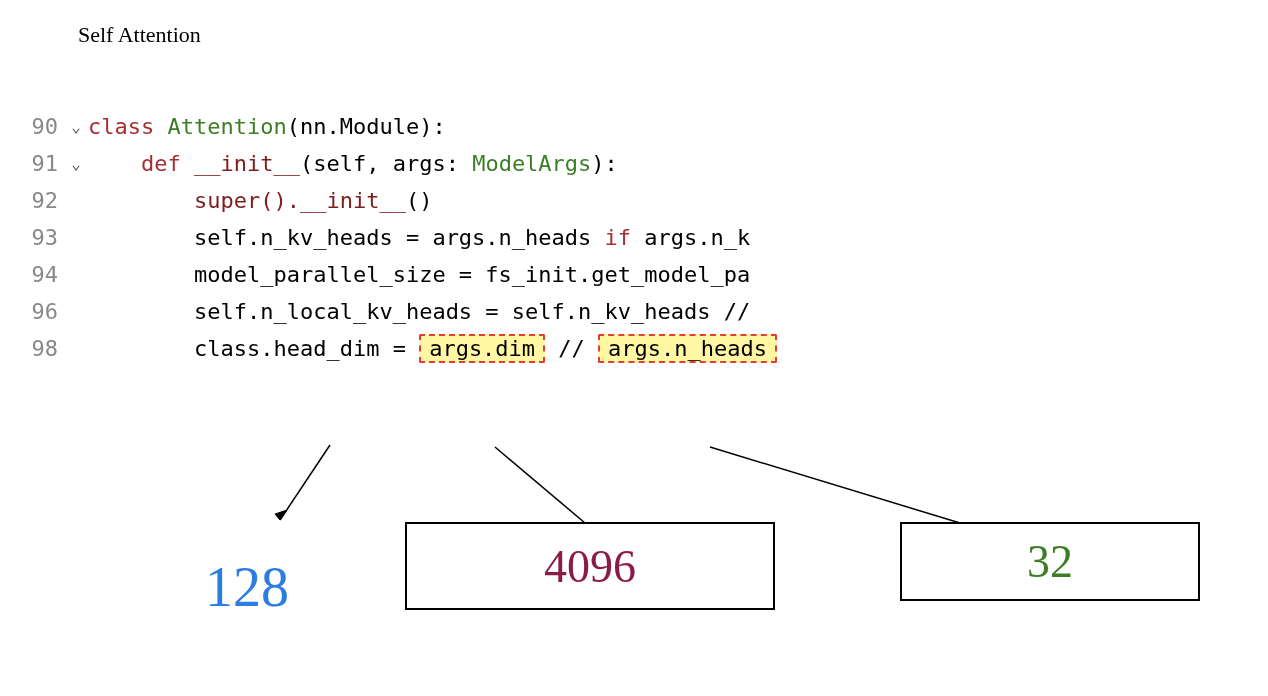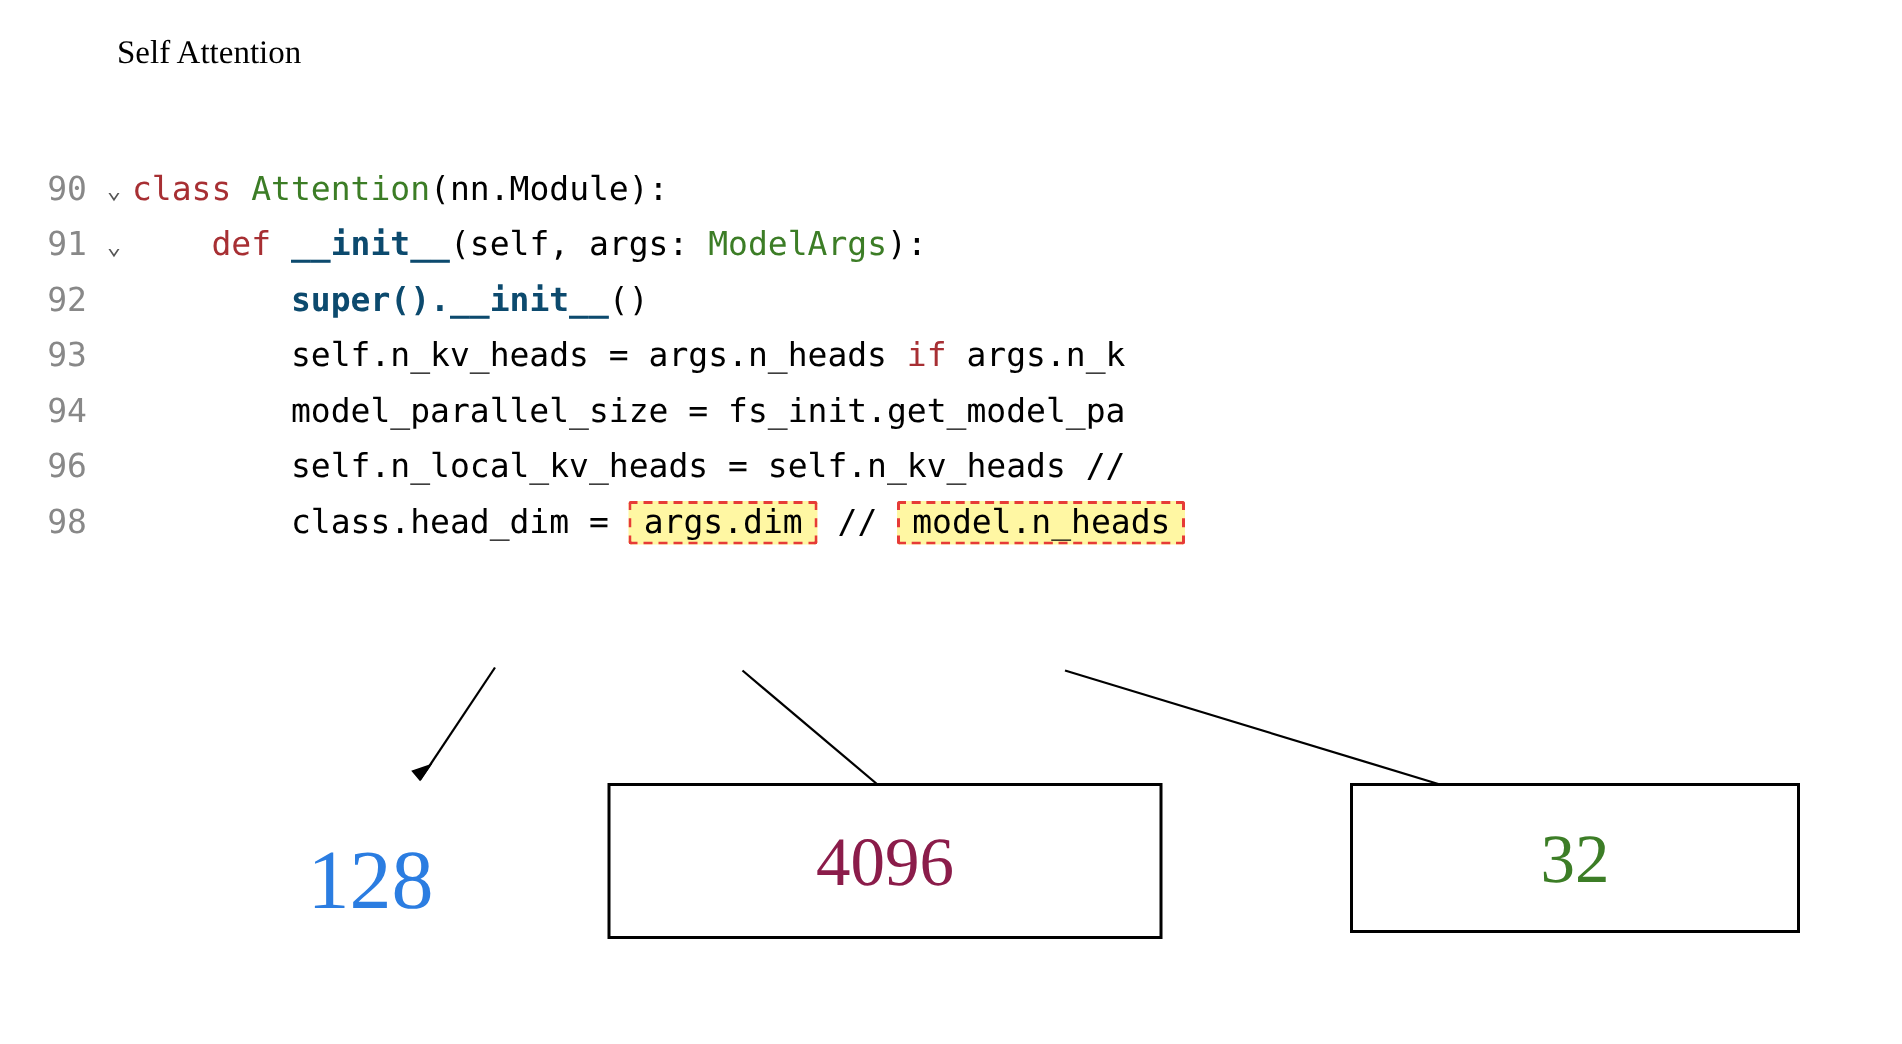--- a/index.html
+++ b/index.html
@@ -26,21 +26,21 @@
     left: 24px;
     font-size: 22px;
     line-height: 37px;
   }
   .row { display: flex; align-items: center; white-space: pre; }
   .lineno { color: #888; width: 34px; text-align: right; margin-right: 6px; }
   .chevron { color: #555; width: 24px; text-align: center; font-size: 16px; }
   .chevron.hidden { visibility: hidden; }
   .kw { color: #a72f33; } 
   .classname { color: #3c7d26; }
-  .funcname { color: #0c4a6e; font-weight: bold; }
+  .funcname { color: #7f1d1d; }
   .attr { color: #000000; }
   .hl {
     background: #fff7a3;
     border: 2px dashed #e63b37;
     padding: 0 8px;
     border-radius: 2px;
   }
   .arrow {
     position: absolute;
     stroke: #000;
@@ -97,38 +97,38 @@
     <span>        <span>model_parallel_size = fs_init.</span><span class="attr">get_model_pa</span></span>
   </div>
   <div class="row">
     <span class="lineno">96</span>
     <span class="chevron hidden">⌄</span>
     <span>        <span>self.n_local_kv_heads = self.n_kv_heads //</span></span>
   </div>
   <div class="row">
     <span class="lineno">98</span>
     <span class="chevron hidden">⌄</span>
-    <span>        <span>class.head_dim = </span><span class="hl">args.dim</span><span> // </span><span class="hl">model.n_heads</span></span>
+    <span>        <span>class.head_dim = </span><span class="hl">args.dim</span><span> // </span><span class="hl">args.n_heads</span></span>
   </div>
 </div>
 
 <svg class="arrow" style="left:265px; top:440px; width:80px; height:95px;">
   <line x1="65" y1="5" x2="15" y2="80" stroke="#000" stroke-width="1.5"></line>
   <polygon points="15,80 22,70 10,74" fill="#000"></polygon>
 </svg>
 
 <svg class="arrow" style="left:475px; top:443px; width:120px; height:90px;">
   <line x1="20" y1="4" x2="110" y2="80" stroke="#000" stroke-width="1.5"></line>
 </svg>
 
 <svg class="arrow" style="left:700px; top:443px; width:300px; height:90px;">
   <line x1="10" y1="4" x2="260" y2="80" stroke="#000" stroke-width="1.5"></line>
 </svg>
 
 <div class="v128" style="left:205px; top:555px;">128</div>
 
-<div class="valbox v4096" style="left:405px; top:522px; width:370px; height:104px;">
+<div class="valbox v4096" style="left:405px; top:522px; width:370px; height:88px;">
   <span>4096</span>
 </div>
 
-<div class="valbox v32" style="left:900px; top:522px; width:300px; height:100px;">
+<div class="valbox v32" style="left:900px; top:522px; width:300px; height:79px;">
   <span>32</span>
 </div>
 
 </body></html>

